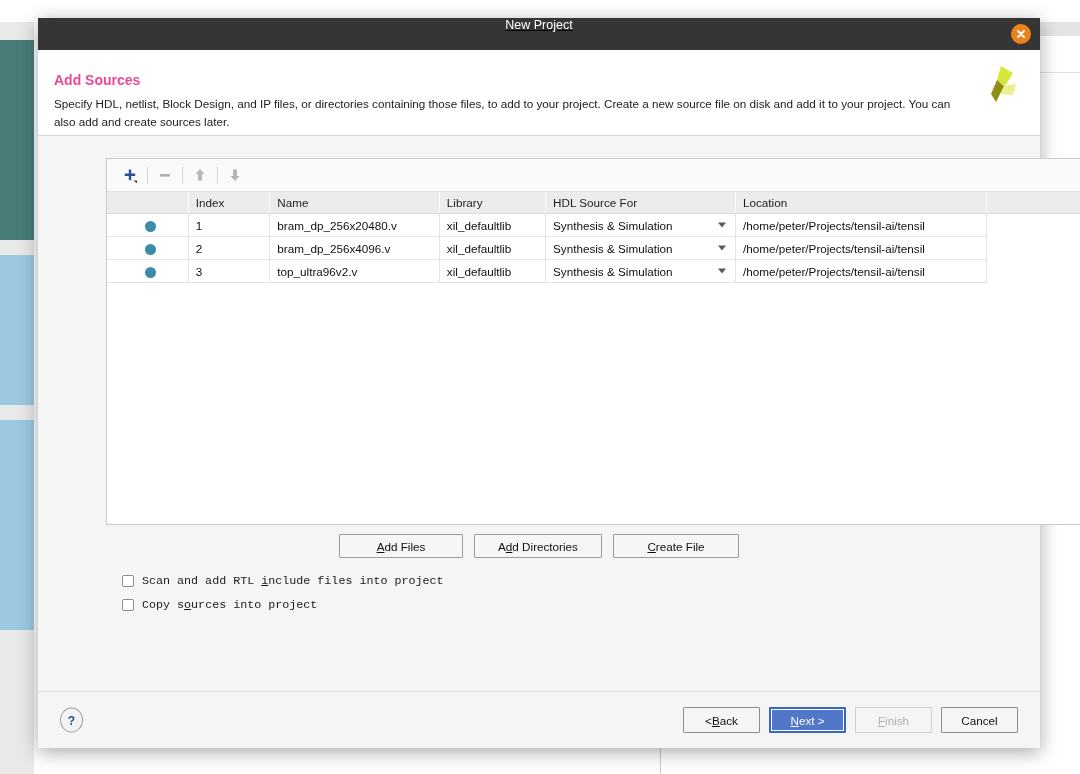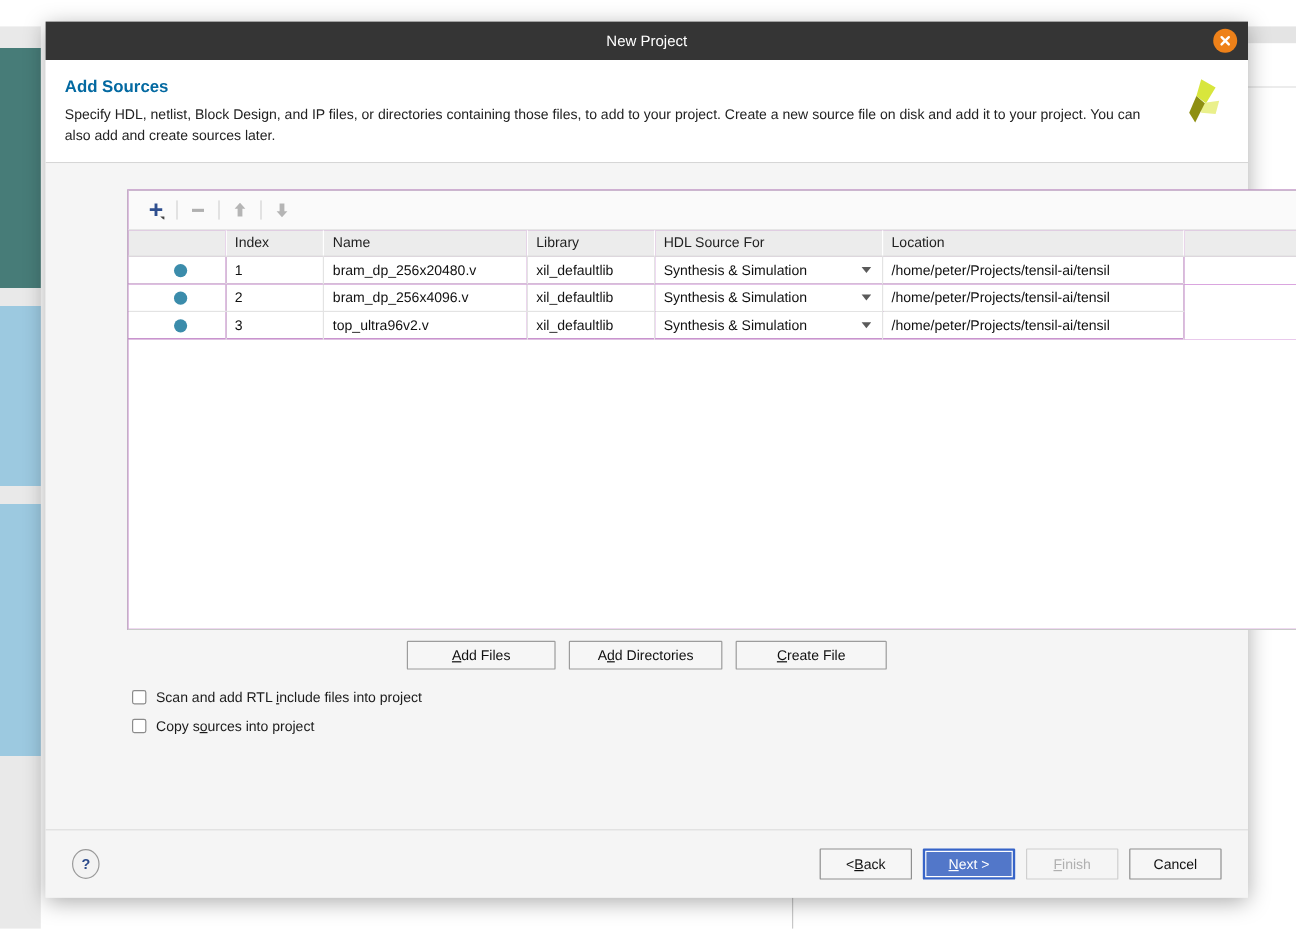--- a/index.html
+++ b/index.html
@@ -60,21 +60,21 @@
     width: 1002px; height: 730px;
     background: #f5f5f5;
     box-shadow: 0 4px 18px rgba(0,0,0,0.35);
     display: flex; flex-direction: column;
   }
 
   .titlebar {
     position: relative;
     height: 32px; flex: 0 0 32px;
     background: #353535;
-    display: flex; align-items: center; justify-content: center;
+    display: flex; align-items: flex-start; justify-content: center; text-decoration: underline;
   }
   .titlebar-title {
     color: #ffffff;
     font-size: 12.5px;
   }
   .close-btn {
     position: absolute; right: 9px; top: 6px;
     width: 20px; height: 20px; border-radius: 50%;
     background: #ee8119;
     display: flex; align-items: center; justify-content: center;
@@ -85,22 +85,22 @@
   
   .header {
     position: relative;
     background: #ffffff;
     flex: 0 0 86px;
     padding: 14px 18px 0 16px;
     border-bottom: 1px solid #d6d6d6;
     box-sizing: border-box;
   }
   .header-title {
-    font-size: 14px; font-weight: bold; color: #0369a1;
-    margin: 0 0 7px 0;
+    font-size: 14px; font-weight: bold; color: #ec4899;
+    margin: 8px 0 7px 0;
   }
   .header-desc {
     font-size: 11.7px; color: #222222; line-height: 1.55;
     max-width: 915px;
   }
   .logo {
     position: absolute; right: 18px; top: 14px;
     width: 42px; height: 44px;
   }
 
@@ -221,21 +221,21 @@
     display: inline-flex; align-items: center; justify-content: center;
   }
   .btn-addfiles { width: 124px; padding: 0; }
   .btn-adddirs  { width: 128px; padding: 0; }
   .btn-createfile { width: 126px; padding: 0; }
   .ul { text-decoration: underline; }
 
   
   .checks {
     position: absolute;
-    left: 72px; top: 434px;
+    left: 84px; top: 434px; font-family: Liberation Mono, monospace;
   }
   .check-row {
     display: flex; align-items: center;
     height: 22px;
     margin-bottom: 2px;
     cursor: pointer;
   }
   .cbox {
     width: 12px; height: 12px;
     border: 1px solid #8b8b8b;

